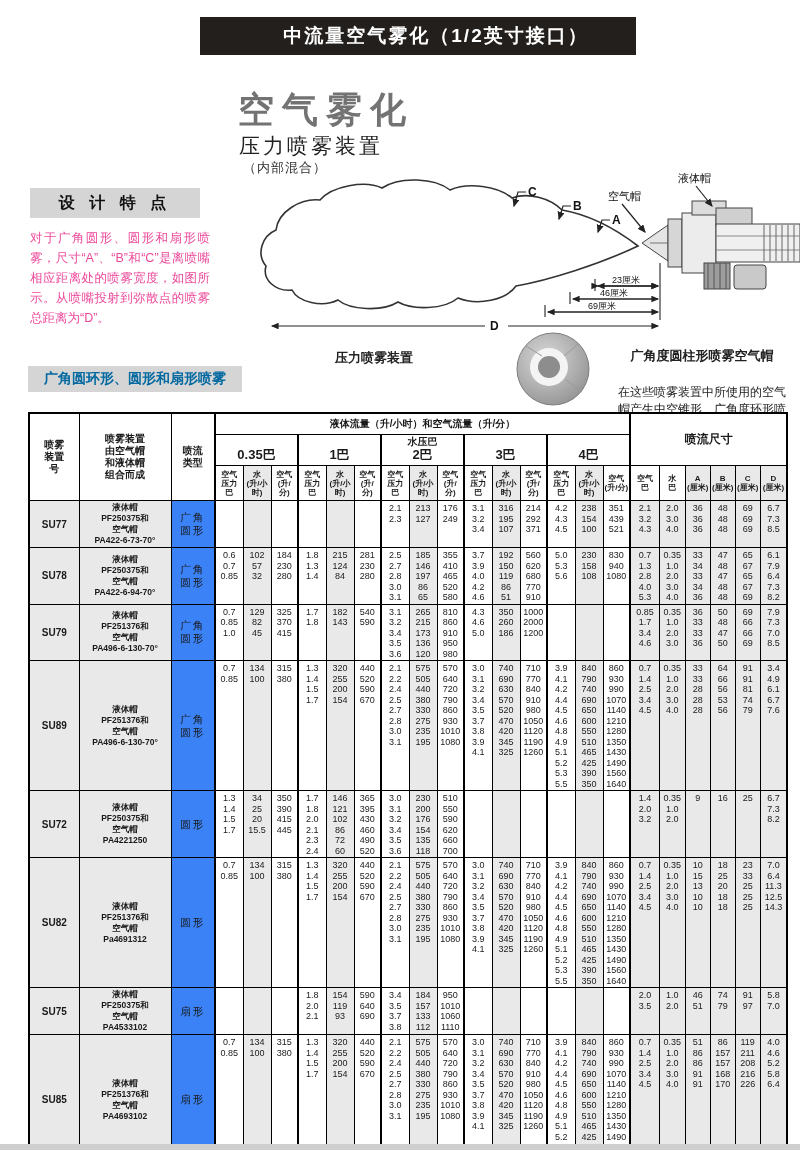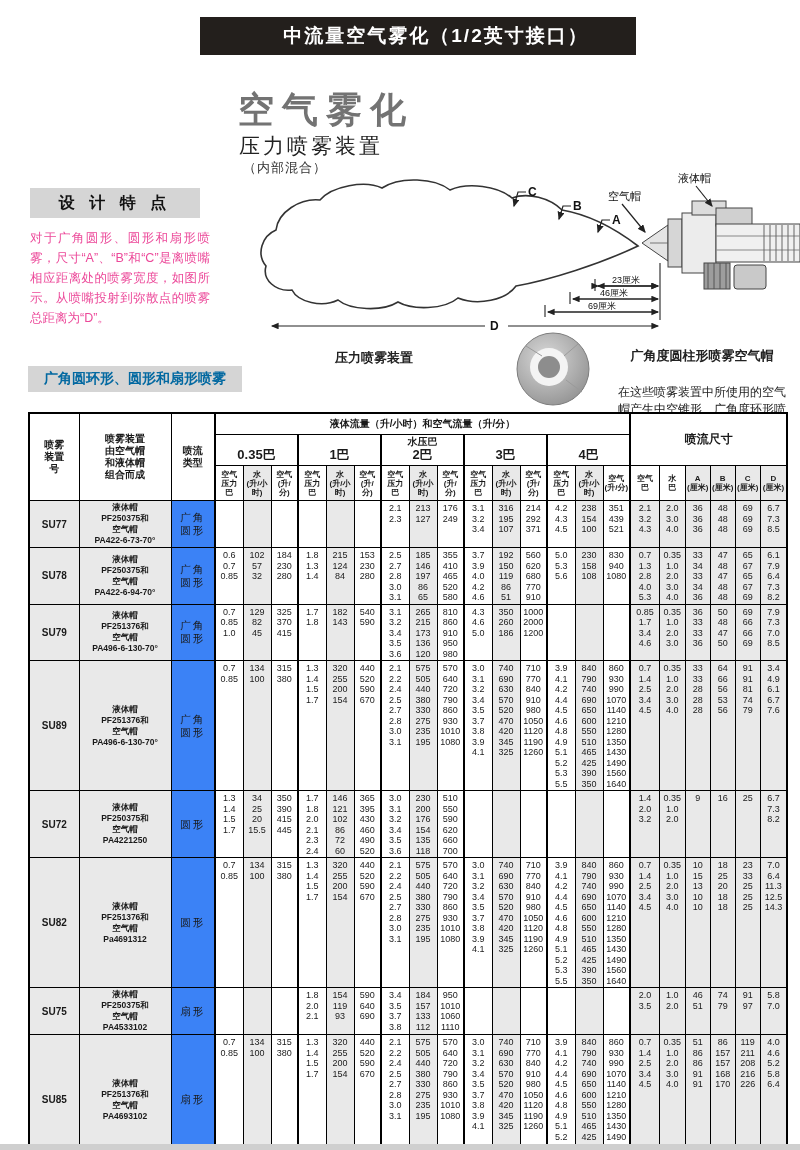--- a/index.html
+++ b/index.html
@@ -351,21 +351,21 @@
 32</td>
             <td class="c-num">184
 230
 280</td>
             <td class="c-num g-start">1.8
 1.3
 1.4</td>
             <td class="c-num shade">215
 124
 84</td>
-            <td class="c-num">153
+            <td class="c-num">281
 230
 280</td>
             <td class="c-num g-start">2.5
 2.7
 2.8
 3.0
 3.1</td>
             <td class="c-num shade">185
 146
 197

